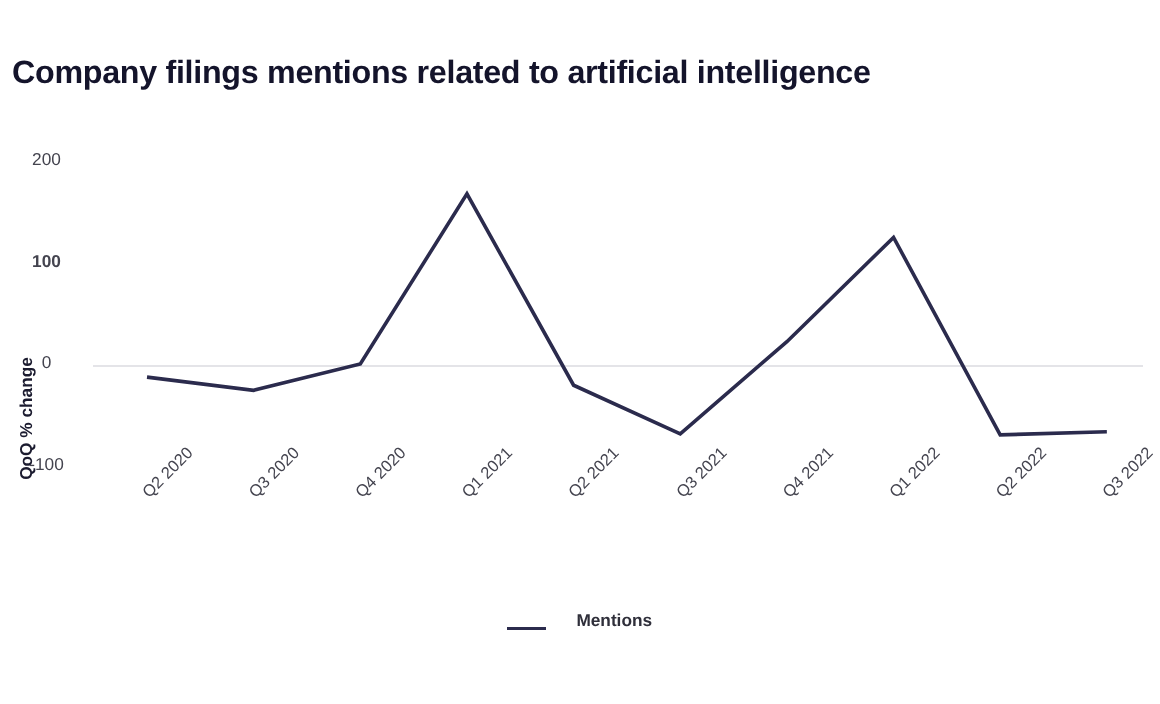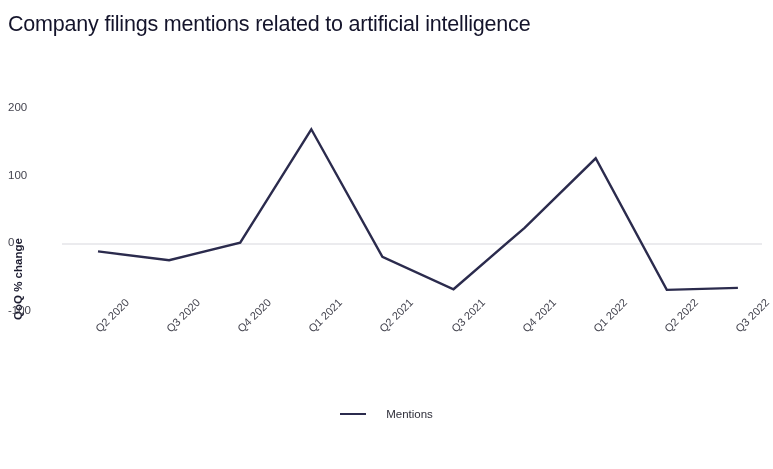--- a/index.html
+++ b/index.html
@@ -25,25 +25,26 @@
 
   
   .title-block {
     position: absolute;
     left: 8px;
     top: 10px;
     width: 740px;
   }
   .title-line {
     font-size: 21.5px;
-    font-weight: normal;
+    font-weight: bold;
     letter-spacing: -0.2px;
     line-height: 28px;
     color: #14142b;
     white-space: nowrap;
+    margin-top: 24px;
   }
 
   
   .plot-wrap {
     position: absolute;
     left: 0;
     top: 88px;
     width: 773px;
     height: 245px;
   }
@@ -63,21 +64,21 @@
     font-size: 11.5px;
     font-weight: bold;
     color: #1b1b2f;
     transform: rotate(-90deg);
     transform-origin: center center;
     white-space: nowrap;
   }
   .y-tick-label {
     position: absolute;
     width: 46px;
-    text-align: left;
+    text-align: center;
     font-size: 11.5px;
     color: #44444f;
     white-space: nowrap;
   }
 
   
   .x-tick-label {
     position: absolute;
     top: 0;
     font-size: 11px;
@@ -95,22 +96,23 @@
   }
 
   
   .legend {
     position: absolute;
     left: 0;
     top: 408px;
     width: 773px;
     display: flex;
     justify-content: center;
-    align-items: center;
+    align-items: flex-end;
     gap: 20px;
+    font-weight: bold;
   }
   .legend-swatch {
     display: inline-block;
     width: 26px;
     height: 2.5px;
     background: #2b2b4d;
   }
   .legend-label {
     font-size: 11.5px;
     color: #2f2f3a;
@@ -132,21 +134,21 @@
 <div id="chart-root">
 
   <div class="title-block">
     <div class="title-line">Company filings mentions related to artificial intelligence</div>
   </div>
 
   <div class="plot-wrap">
     <div class="y-axis-title">QoQ % change</div>
     <div id="y-ticks">
         <div class="y-tick-label" style="left: 8px; top: 13px;">200</div>
-        <div class="y-tick-label" style="left: 8px; top: 80.5px;">100</div>
+        <div class="y-tick-label" style="left: 8px; top: 80.5px; font-weight: bold;">100</div>
         <div class="y-tick-label" style="left: 8px; top: 148px;">0</div>
         <div class="y-tick-label" style="left: 8px; top: 215.5px;">-100</div>
       </div>
     <svg class="plot-svg" id="plot-svg" width="773" height="245">
         <line x1="62" x2="762" y1="156" y2="156" stroke="#e4e4e8" stroke-width="1.4"></line>
         <polyline points="98,163.425 169.1,172.2 240.2,154.65 311.29999999999995,41.249999999999986 382.4,168.825 453.5,201.225 524.5999999999999,139.8 595.6999999999999,70.27499999999999 666.8,201.9 737.9,199.875" fill="none" stroke="#2b2b4d" stroke-width="2.4" stroke-linejoin="miter" stroke-linecap="butt"></polyline>
       </svg>
   </div>
 
   <div class="x-labels-layer" id="x-ticks">

